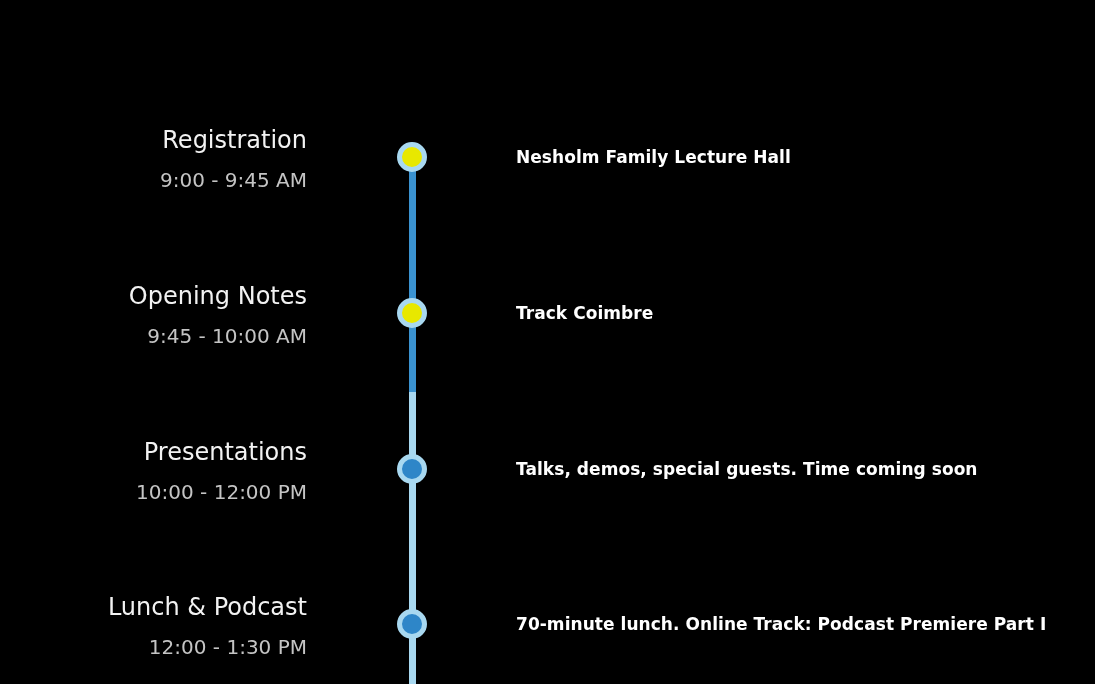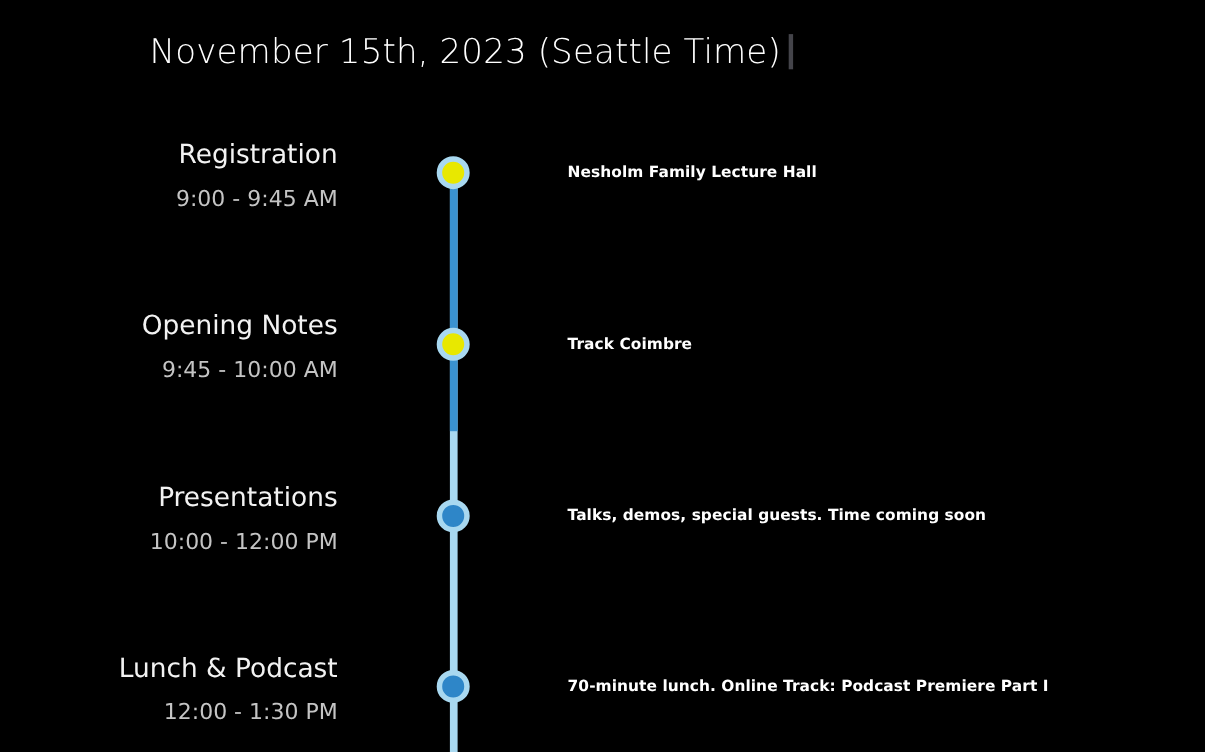--- a/index.html
+++ b/index.html
@@ -120,37 +120,33 @@
     box-sizing: border-box;
     border: 5px solid #a8d8f0;
   }
   .row-marker.done   { background: #e8e800; }
   .row-marker.upcoming { background: #2e86c8; }
 
   .row-desc {
     position: absolute;
     left: 516px;
     top: -11px;
-    font-size: 14px;
+    font-size: 17px;
     font-weight: 700;
     color: #ffffff;
     line-height: 22px;
     white-space: nowrap;
     letter-spacing: 0.05px;
   }
 </style>
 </head>
 <body>
 
 <div id="page">
 
-  <div class="page-title-row">
-    <span class="page-title">November 15th, 2023 (Seattle Time)</span>
-    <span class="title-caret"></span>
-  </div>
 
   <div class="timeline">
     <div class="rail-track"></div>
     <div class="rail-progress"></div>
     <div id="rows">
         <div class="row" style="top: 157px;">
           <div class="row-left">
             <div class="row-title">Registration</div>
             <div class="row-time">9:00 - 9:45 AM</div>
           </div>

